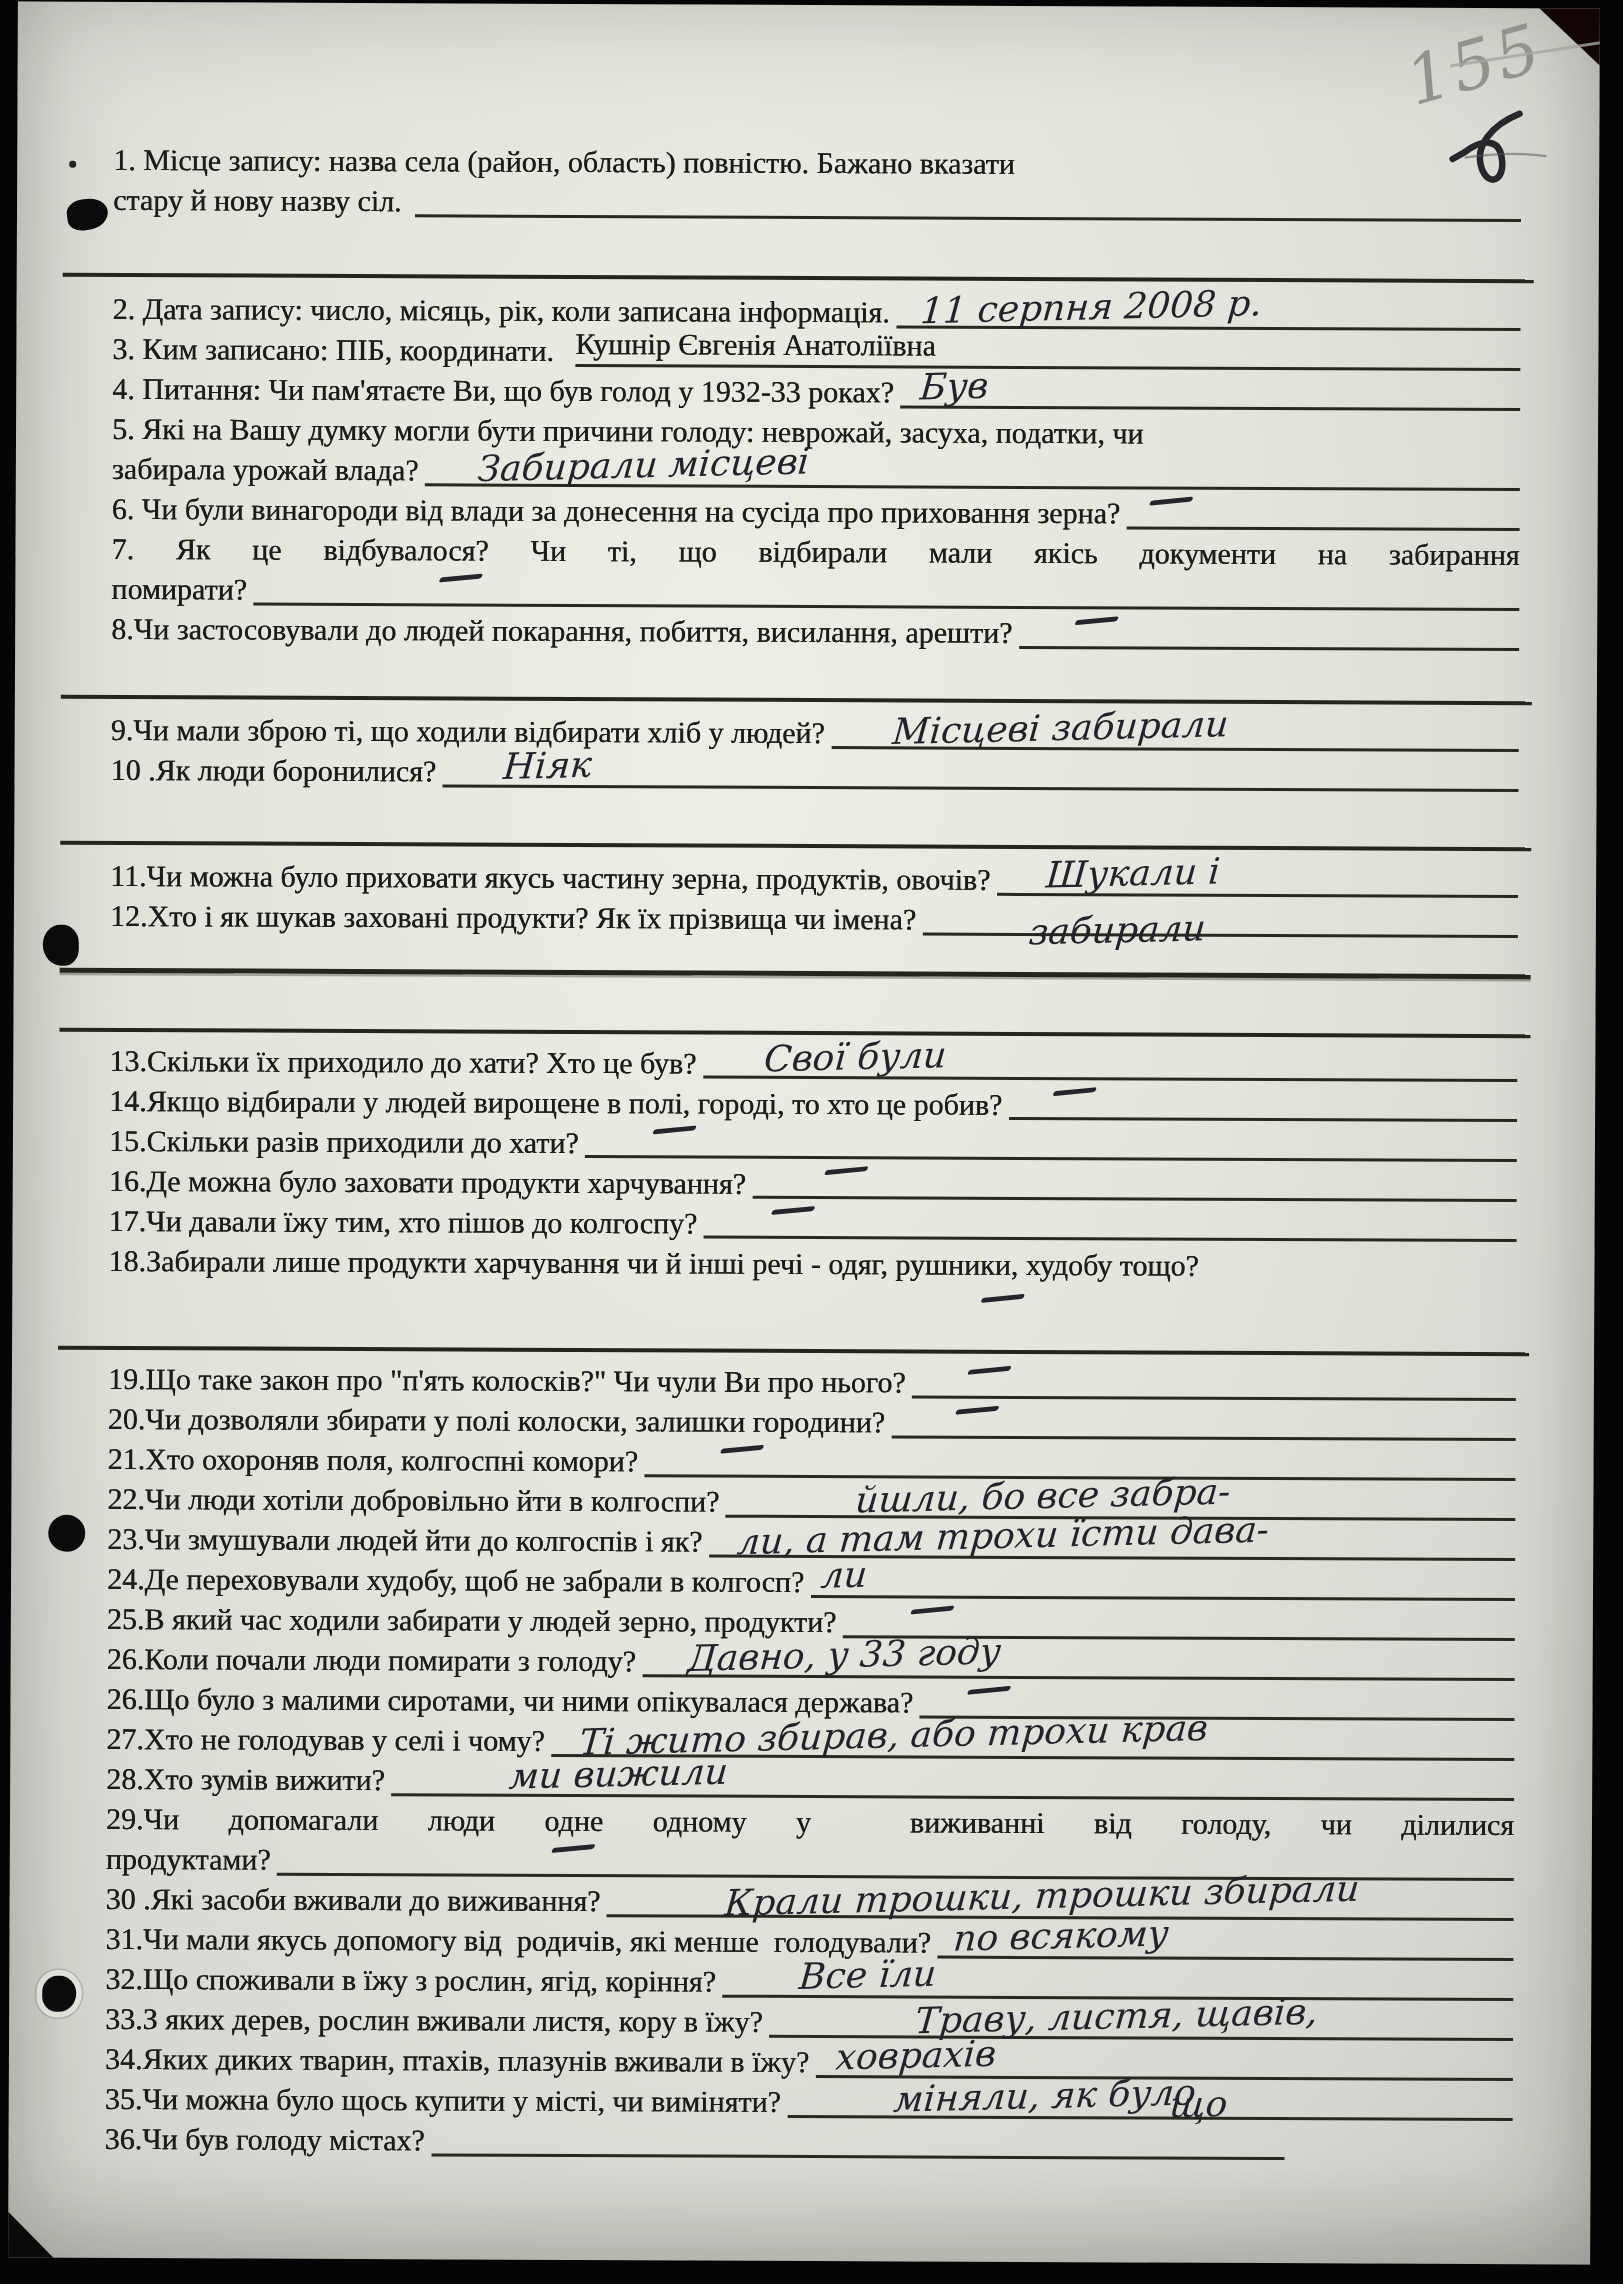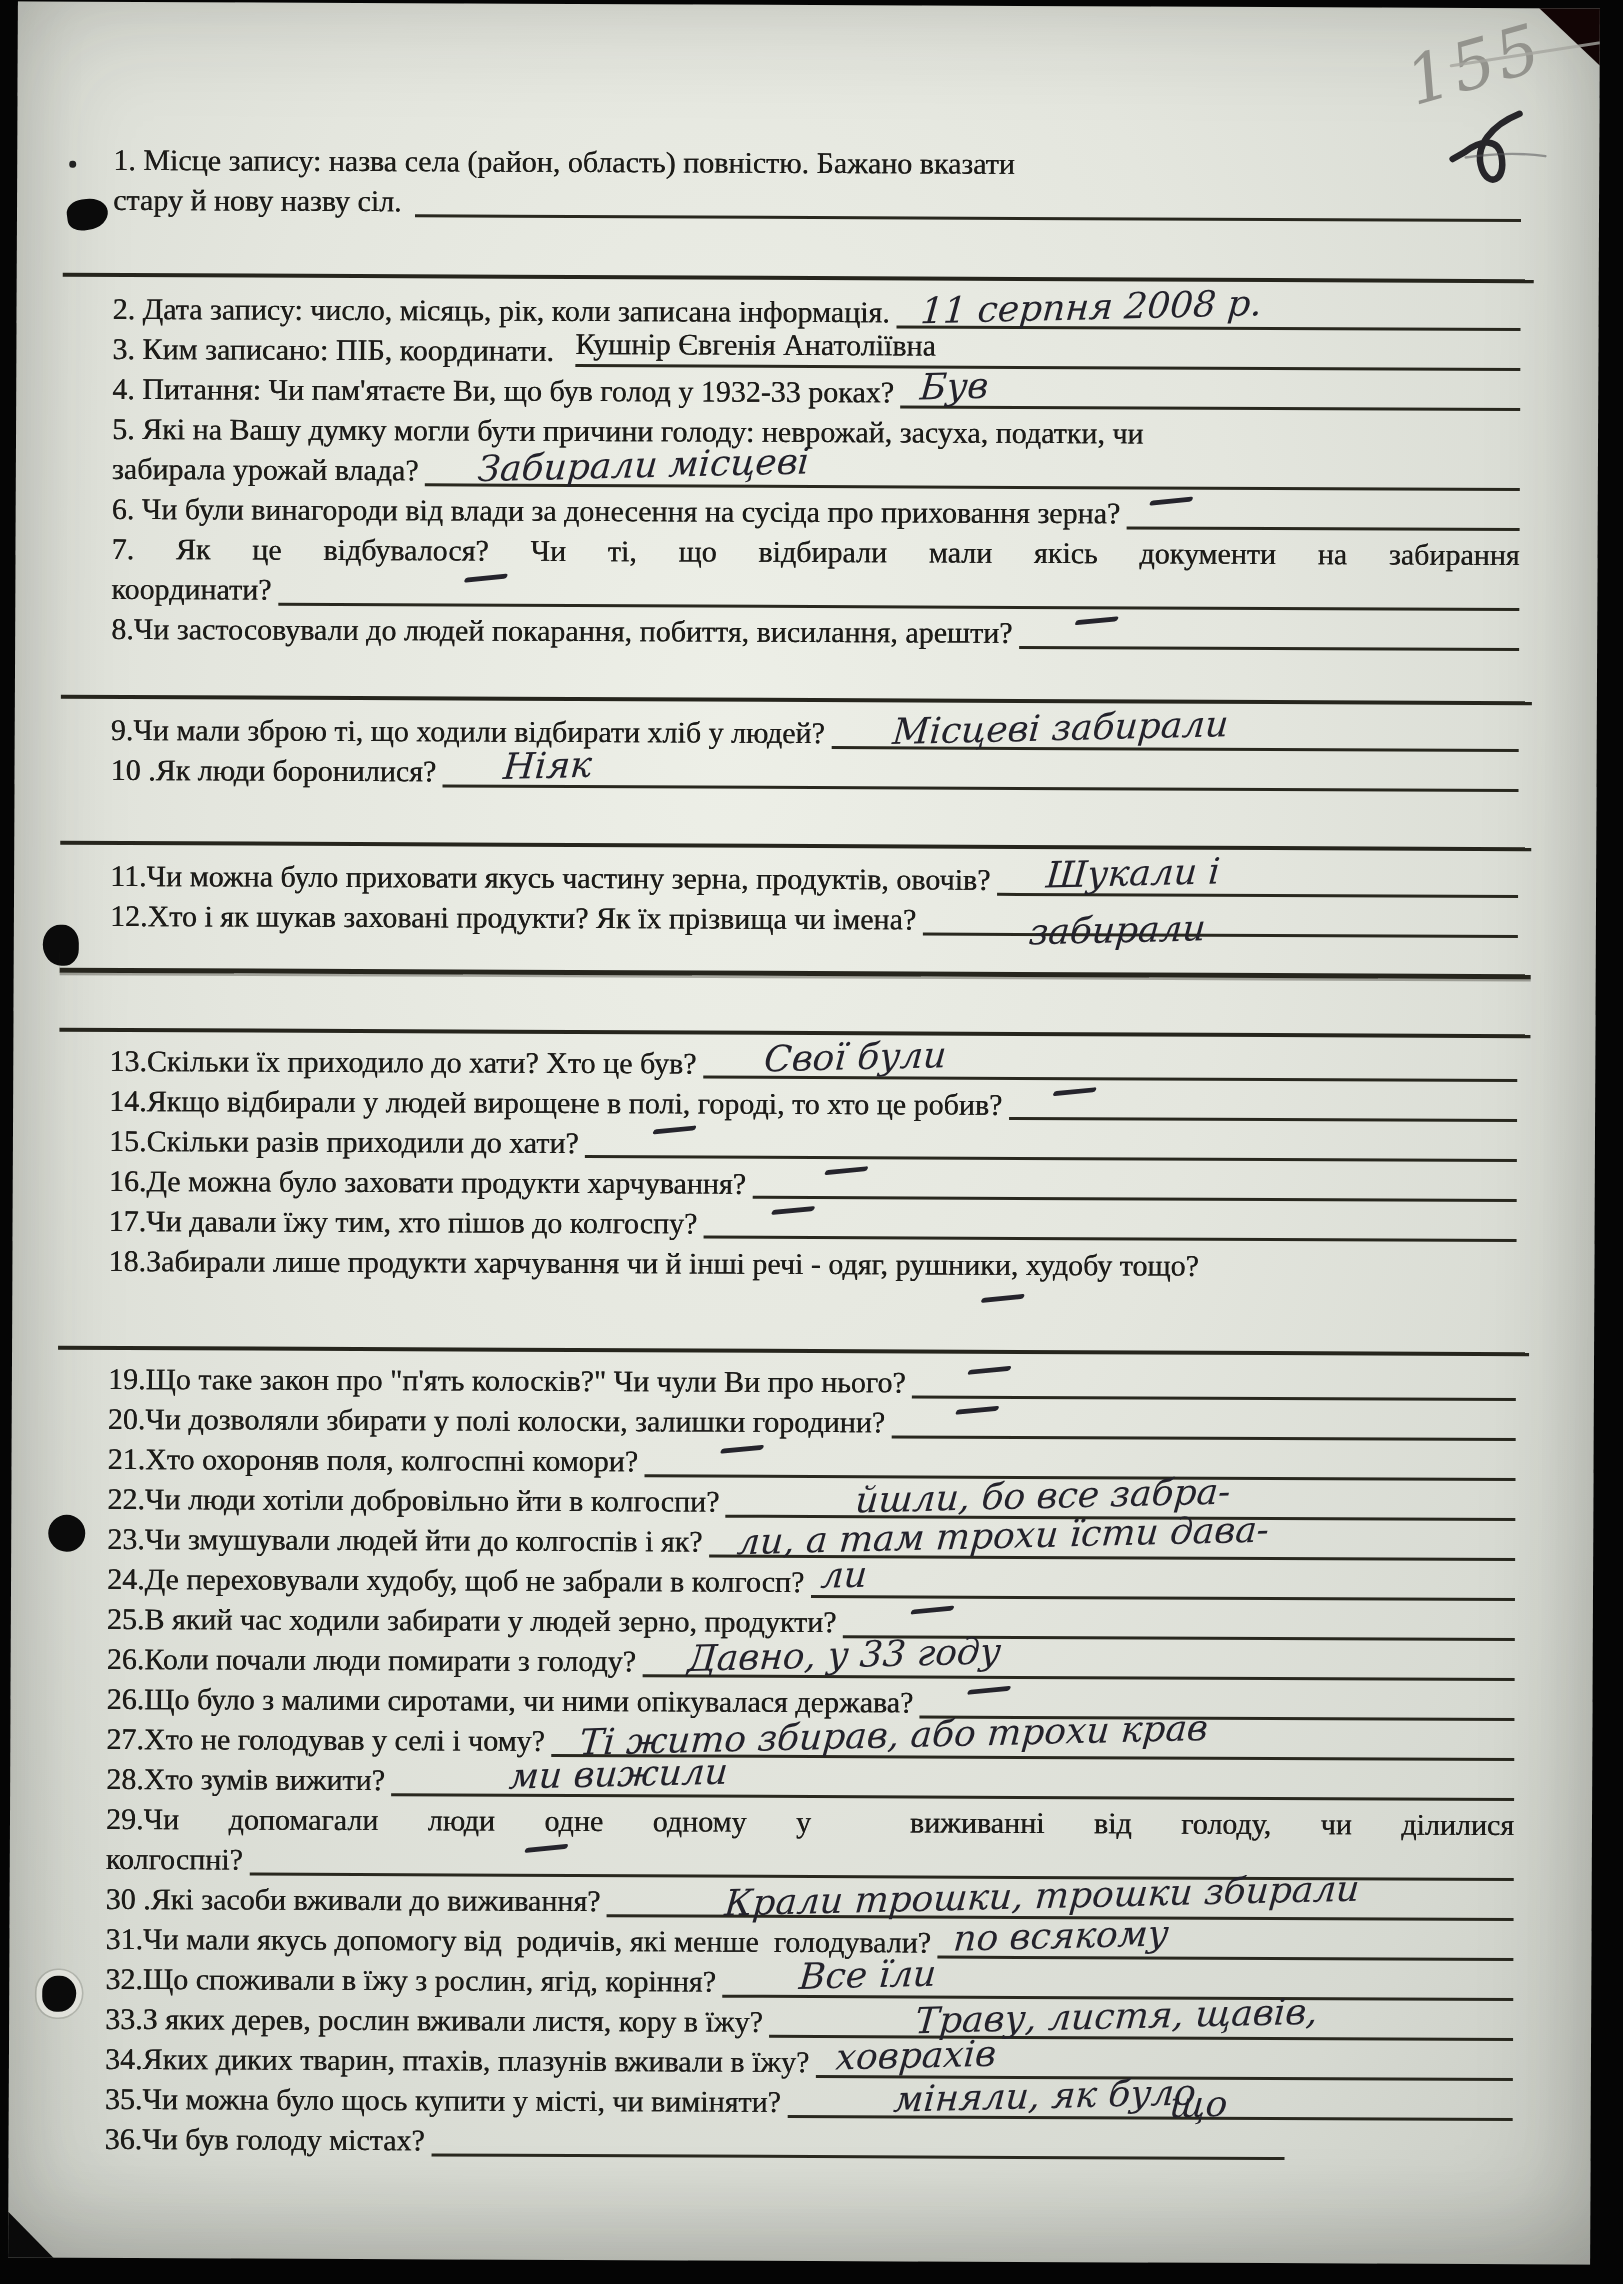--- a/index.html
+++ b/index.html
@@ -146,21 +146,21 @@
       <div class="row">
         <span class="qt">6. Чи були винагороди від влади за донесення на сусіда про приховання зерна?</span>
         <span class="line">
           <span class="dash" style="margin-left: 24.4px;"></span>
         </span>
       </div>
       <div class="row">
         <span class="qt just">7. Як це відбувалося? Чи ті, що відбирали мали якісь документи на забирання</span>
       </div>
       <div class="row">
-        <span class="qt">координати?</span>
+        <span class="qt">помирати?</span>
         <span class="line">
           <span class="dash" style="margin-left: 187px;"></span>
         </span>
       </div>
       <div class="row">
         <span class="qt">8.Чи застосовували до людей покарання, побиття, висилання, арешти?</span>
         <span class="line">
           <span class="dash" style="margin-left: 57px;"></span>
         </span>
       </div>
@@ -292,21 +292,21 @@
       <div class="row">
         <span class="qt">28.Хто зумів вижити?</span>
         <span class="line">
           <span class="hw" style="margin-left: 118px;">ми вижили</span>
         </span>
       </div>
       <div class="row">
         <span class="qt just">29.Чи допомагали люди одне одному у  виживанні від голоду, чи ділилися</span>
       </div>
       <div class="row">
-        <span class="qt">колгоспні?</span>
+        <span class="qt">продуктами?</span>
         <span class="line">
           <span class="dash" style="margin-left: 276px;"></span>
         </span>
       </div>
       <div class="row">
         <span class="qt">30 .Які засоби вживали до виживання?</span>
         <span class="line">
           <span class="hw" style="margin-left: 118px;">Крали трошки, трошки збирали</span>
         </span>
       </div>

